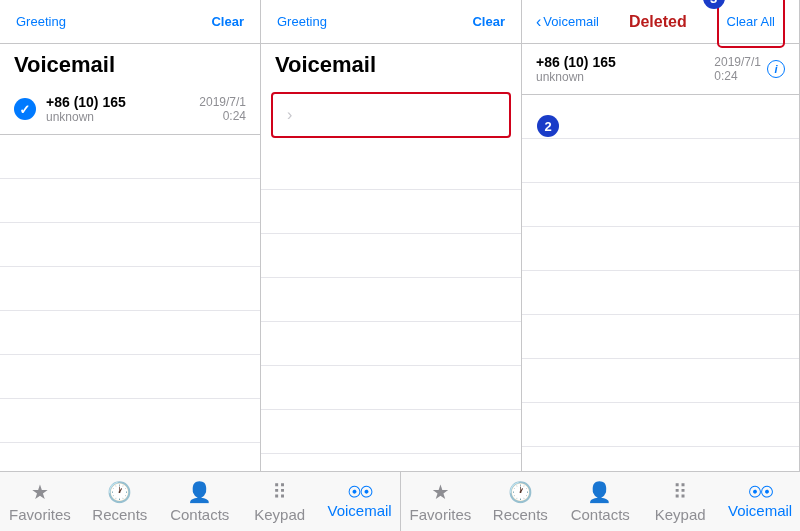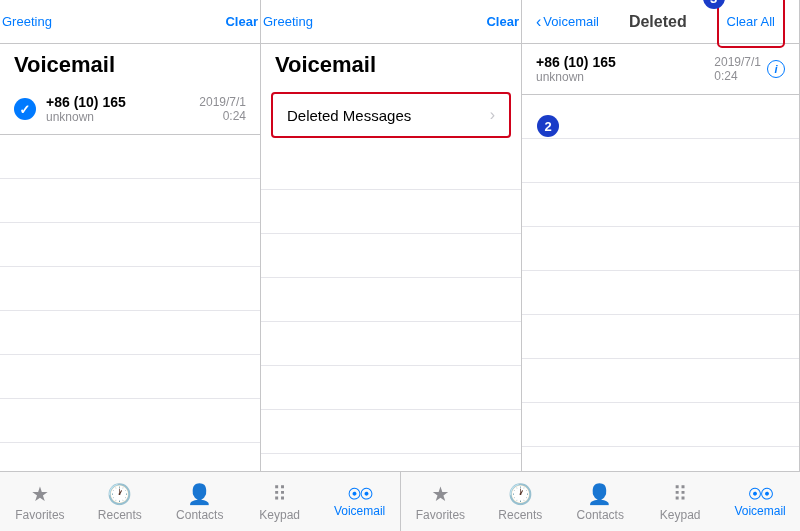--- a/index.html
+++ b/index.html
@@ -28,21 +28,21 @@
     }
 
     .panel-1 { width: 261px; }
     .panel-2 { width: 261px; }
     .panel-3 { flex: 1; }
 
     .panel-header {
       display: flex;
       justify-content: space-between;
       align-items: center;
-      padding: 8px 2px;
+      padding: 8px 16px;
       border-bottom: 1px solid #c6c6c8;
       min-height: 44px;
     }
 
     .panel-header-title {
       font-size: 13px;
       color: #007aff;
     }
 
     .panel-title {
@@ -142,21 +142,21 @@
       justify-content: space-between;
       align-items: center;
       padding: 8px 14px;
       border-bottom: 1px solid #c6c6c8;
       min-height: 44px;
     }
 
     .panel-3-title {
       font-size: 16px;
       font-weight: 600;
-      color: #404040;
+      color: #b91c1c;
     }
 
     .clear-all-btn {
       border: 2px solid #d0021b;
       color: #007aff;
       background: transparent;
       padding: 17px 8px;
       border-radius: 5px;
       font-size: 13px;
       cursor: pointer;
@@ -234,21 +234,21 @@
     .tab-icon {
       font-size: 20px;
       color: #8e8e93;
     }
 
     .tab-icon.active {
       color: #007aff;
     }
 
     .tab-label {
-      font-size: 12px;
+      font-size: 15px;
       color: #8e8e93;
     }
 
     .tab-label.active {
       color: #007aff;
     }
 
     
     .step-badge {
       width: 22px;
@@ -309,21 +309,20 @@
   </div>
 
   <div class="panel panel-2">
     <div class="panel-header">
       <span class="panel-header-title">Greeting</span>
       <span class="panel-header-title" style="font-weight:600;">Clear</span>
     </div>
     <div class="panel-title">Voicemail</div>
     <div style="position:relative;">
       <div class="deleted-row">
-        <span class="deleted-row-label">Deleted Messages</span>
         <span class="chevron-right">›</span>
       </div>
       <div style="position:absolute; top:50%; right:-16px; transform:translateY(-50%);">
         <div class="step-badge">2</div>
       </div>
     </div>
     <div class="separator-lines">
       <div class="sep-line"></div>
         <div class="sep-line"></div>
         <div class="sep-line"></div>

